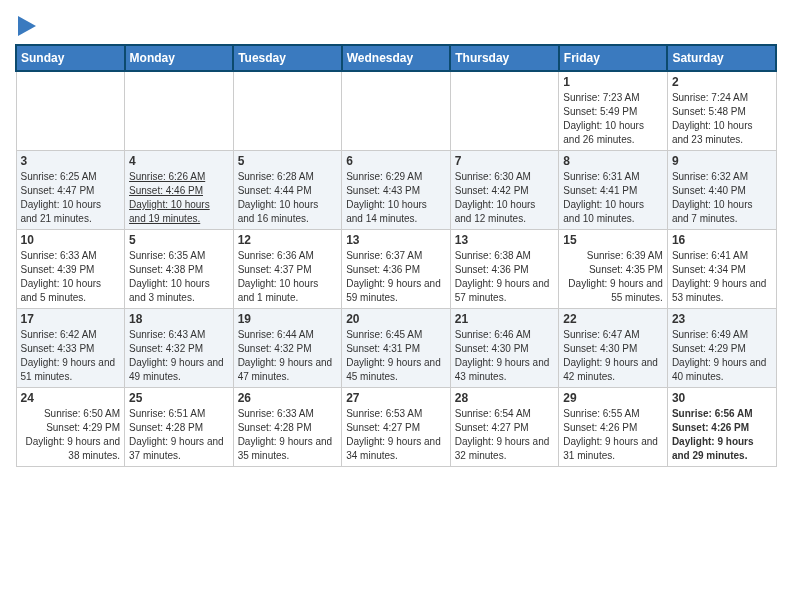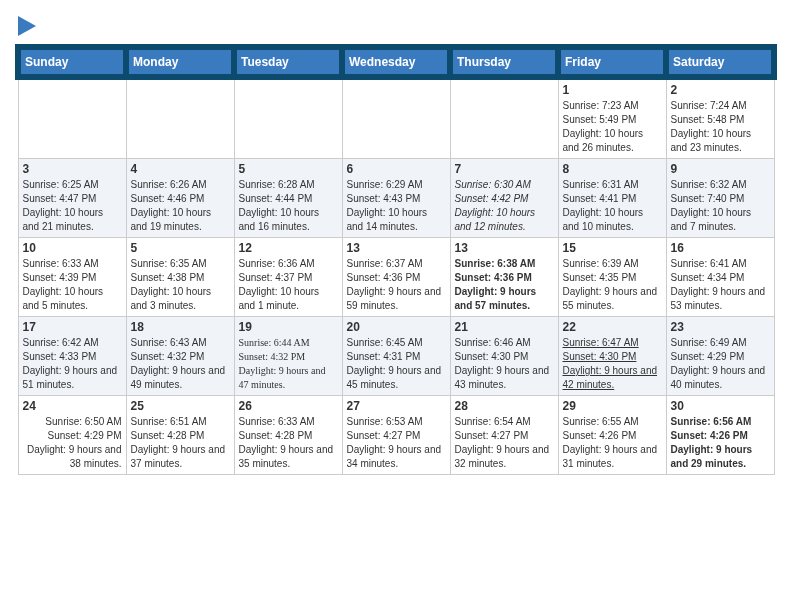--- a/index.html
+++ b/index.html
@@ -51,21 +51,21 @@
     .calendar {
       width: 100%;
       border-collapse: collapse;
     }
     .calendar th {
       background: #3a7abf;
       color: #fff;
       font-size: 12px;
       font-weight: bold;
       padding: 5px 4px;
-      border: 6px solid #0c4a6e;
+      border: 2px solid #0c4a6e;
       text-align: left;
     }
     .calendar td {
       border: 1px solid #ccc;
       vertical-align: top;
       padding: 3px 4px;
       font-size: 10.5px;
       color: #333;
       width: 14.28%;
       min-height: 80px;
@@ -142,52 +142,52 @@
       </tr>
       <tr>
         <td>
           <span class="day-number">3</span>
           <div class="day-info" style="white-space: pre-line;">Sunrise: 6:25 AM
 Sunset: 4:47 PM
 Daylight: 10 hours and 21 minutes.</div>
         </td>
         <td>
           <span class="day-number">4</span>
-          <div class="day-info" style="white-space: pre-line;">Sunrise: 6:26 AM
+          <div class="day-info" style="white-space: pre-line; text-decoration: underline;">Sunrise: 6:26 AM
 Sunset: 4:46 PM
 Daylight: 10 hours and 19 minutes.</div>
         </td>
         <td>
           <span class="day-number">5</span>
           <div class="day-info" style="white-space: pre-line;">Sunrise: 6:28 AM
 Sunset: 4:44 PM
 Daylight: 10 hours and 16 minutes.</div>
         </td>
         <td>
           <span class="day-number">6</span>
           <div class="day-info" style="white-space: pre-line;">Sunrise: 6:29 AM
 Sunset: 4:43 PM
 Daylight: 10 hours and 14 minutes.</div>
         </td>
         <td>
           <span class="day-number">7</span>
-          <div class="day-info" style="white-space: pre-line; font-style: italic;">Sunrise: 6:30 AM
+          <div class="day-info" style="white-space: pre-line;">Sunrise: 6:30 AM
 Sunset: 4:42 PM
 Daylight: 10 hours and 12 minutes.</div>
         </td>
         <td>
           <span class="day-number">8</span>
           <div class="day-info" style="white-space: pre-line;">Sunrise: 6:31 AM
 Sunset: 4:41 PM
 Daylight: 10 hours and 10 minutes.</div>
         </td>
         <td>
           <span class="day-number">9</span>
           <div class="day-info" style="white-space: pre-line;">Sunrise: 6:32 AM
-Sunset: 7:40 PM
+Sunset: 4:40 PM
 Daylight: 10 hours and 7 minutes.</div>
         </td>
       </tr>
       <tr>
         <td>
           <span class="day-number">10</span>
           <div class="day-info" style="white-space: pre-line;">Sunrise: 6:33 AM
 Sunset: 4:39 PM
 Daylight: 10 hours and 5 minutes.</div>
         </td>
@@ -204,27 +204,27 @@
 Daylight: 10 hours and 1 minute.</div>
         </td>
         <td>
           <span class="day-number">13</span>
           <div class="day-info" style="white-space: pre-line;">Sunrise: 6:37 AM
 Sunset: 4:36 PM
 Daylight: 9 hours and 59 minutes.</div>
         </td>
         <td>
           <span class="day-number">13</span>
-          <div class="day-info" style="white-space: pre-line; font-weight: bold;">Sunrise: 6:38 AM
+          <div class="day-info" style="white-space: pre-line;">Sunrise: 6:38 AM
 Sunset: 4:36 PM
 Daylight: 9 hours and 57 minutes.</div>
         </td>
         <td>
           <span class="day-number">15</span>
-          <div class="day-info" style="white-space: pre-line;">Sunrise: 6:39 AM
+          <div class="day-info" style="white-space: pre-line; text-align: right;">Sunrise: 6:39 AM
 Sunset: 4:35 PM
 Daylight: 9 hours and 55 minutes.</div>
         </td>
         <td>
           <span class="day-number">16</span>
           <div class="day-info" style="white-space: pre-line;">Sunrise: 6:41 AM
 Sunset: 4:34 PM
 Daylight: 9 hours and 53 minutes.</div>
         </td>
       </tr>
@@ -236,39 +236,39 @@
 Daylight: 9 hours and 51 minutes.</div>
         </td>
         <td>
           <span class="day-number">18</span>
           <div class="day-info" style="white-space: pre-line;">Sunrise: 6:43 AM
 Sunset: 4:32 PM
 Daylight: 9 hours and 49 minutes.</div>
         </td>
         <td>
           <span class="day-number">19</span>
-          <div class="day-info" style="white-space: pre-line; font-family: Liberation Serif, serif;">Sunrise: 6:44 AM
+          <div class="day-info" style="white-space: pre-line;">Sunrise: 6:44 AM
 Sunset: 4:32 PM
 Daylight: 9 hours and 47 minutes.</div>
         </td>
         <td>
           <span class="day-number">20</span>
           <div class="day-info" style="white-space: pre-line;">Sunrise: 6:45 AM
 Sunset: 4:31 PM
 Daylight: 9 hours and 45 minutes.</div>
         </td>
         <td>
           <span class="day-number">21</span>
           <div class="day-info" style="white-space: pre-line;">Sunrise: 6:46 AM
 Sunset: 4:30 PM
 Daylight: 9 hours and 43 minutes.</div>
         </td>
         <td>
           <span class="day-number">22</span>
-          <div class="day-info" style="white-space: pre-line; text-decoration: underline;">Sunrise: 6:47 AM
+          <div class="day-info" style="white-space: pre-line;">Sunrise: 6:47 AM
 Sunset: 4:30 PM
 Daylight: 9 hours and 42 minutes.</div>
         </td>
         <td>
           <span class="day-number">23</span>
           <div class="day-info" style="white-space: pre-line;">Sunrise: 6:49 AM
 Sunset: 4:29 PM
 Daylight: 9 hours and 40 minutes.</div>
         </td>
       </tr>

